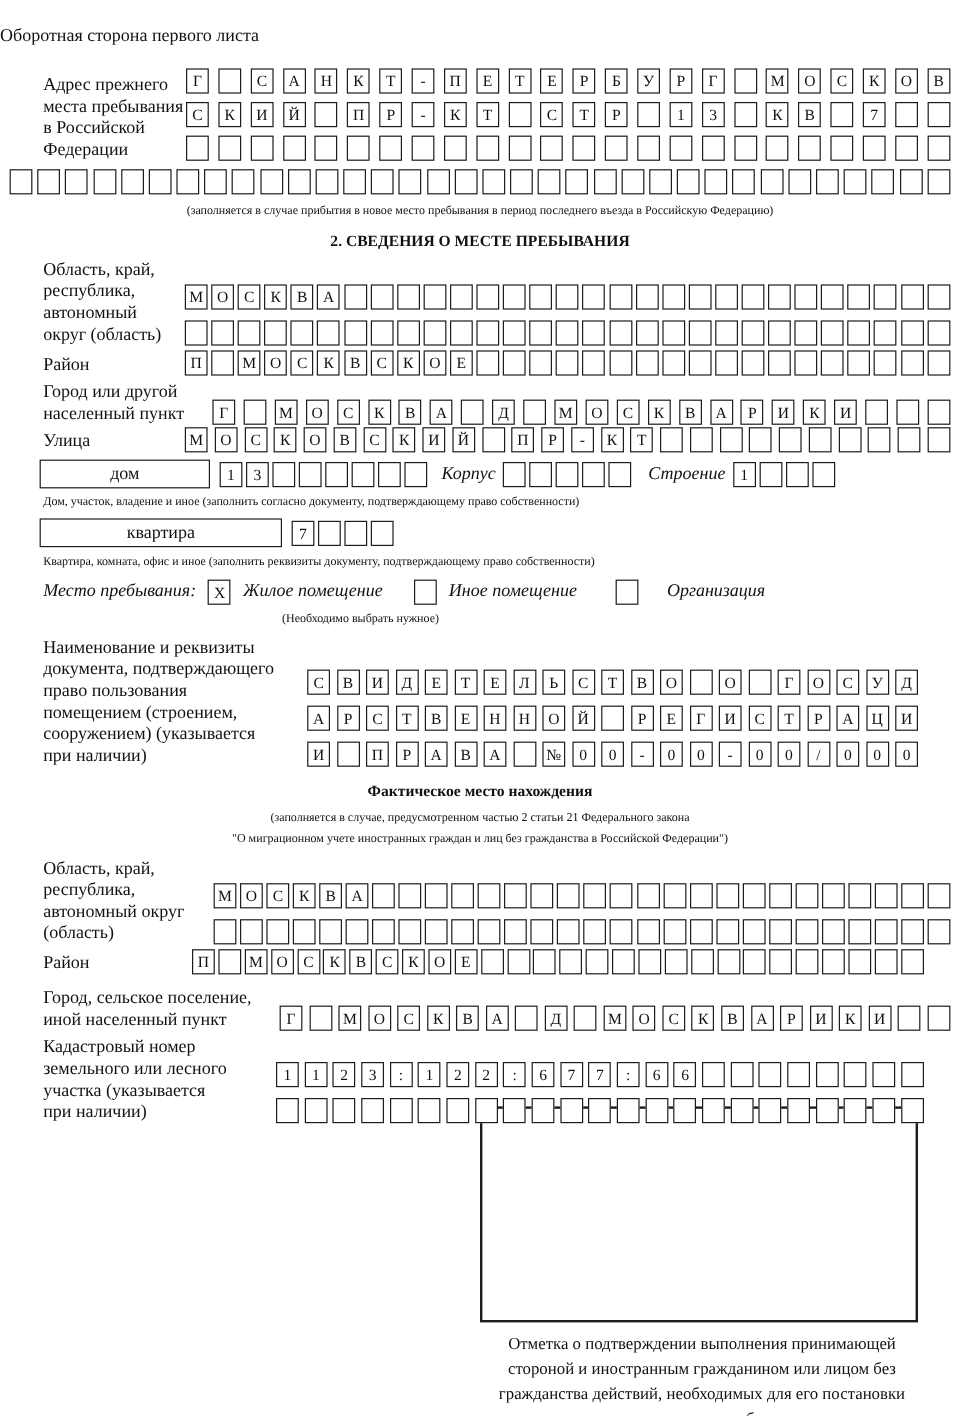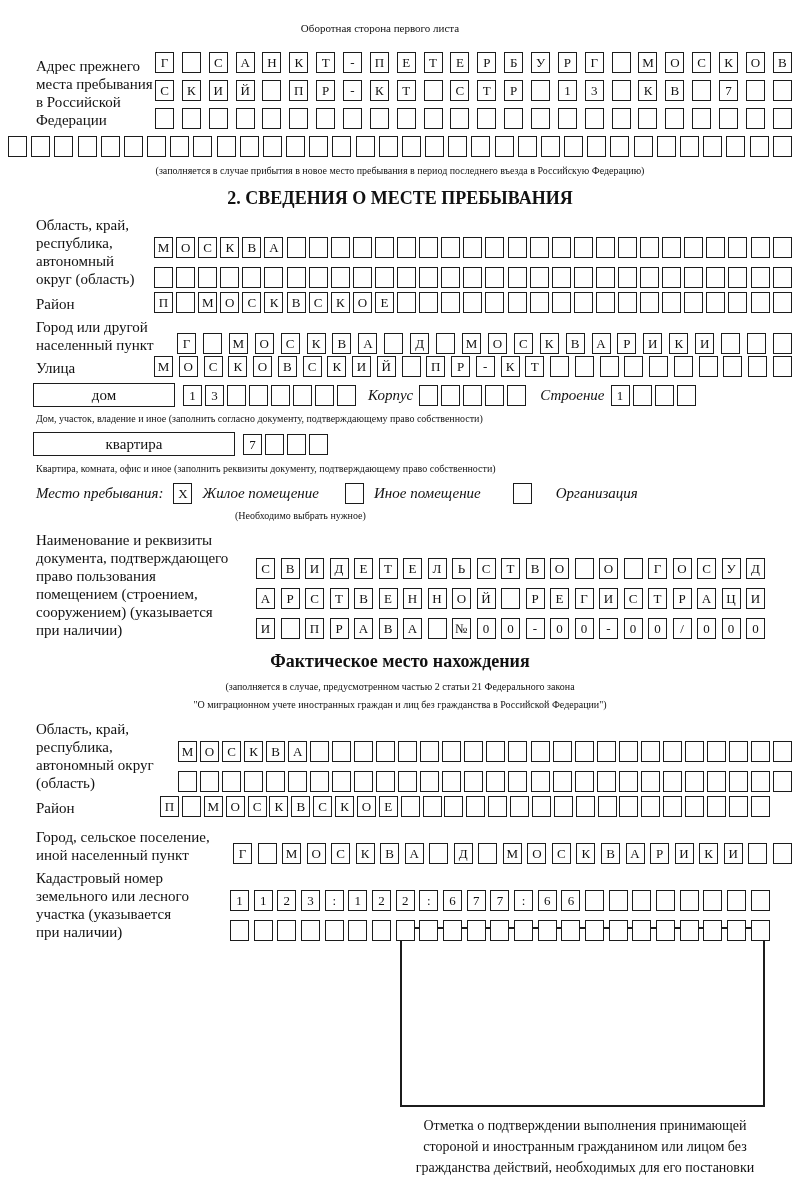--- a/index.html
+++ b/index.html
@@ -1,38 +1,38 @@
 <!DOCTYPE html>
 <html><head>
 <meta charset="utf-8">
 <style>
   html,body{margin:0;padding:0;}
   body{
     width:800px;height:1180px;overflow:hidden;background:#ffffff;
     font-family:"Liberation Serif","DejaVu Serif",serif;
     color:#111;font-size:15px;
   }
-  .page-title{padding:22px 40px 0 0;text-align:center;font-size:11px;}
+  .page-title{padding:22px 40px 0 0;text-align:left;font-size:15px;}
   .frow{display:flex;align-items:flex-end;padding:0 8px 0 36px;}
   .lbl{line-height:18px;white-space:pre-line;flex:none;}
   .cellcol{flex:1;display:flex;flex-direction:column;gap:7px;min-width:0;}
   .cells{flex:1;display:flex;justify-content:space-between;min-width:0;}
   .cells.packed{flex:none;gap:3px;justify-content:flex-start;}
   .cell{
     flex:none;box-sizing:border-box;width:19px;height:21px;
     border:1.5px solid #1c1c1c;display:flex;align-items:center;justify-content:center;
     font-size:13px;line-height:1;background:#fff;
   }
   .widebox{
     box-sizing:border-box;height:24px;border:1.5px solid #1c1c1c;
     display:flex;align-items:center;justify-content:center;font-size:15px;flex:none;
   }
   .note{font-size:10px;line-height:18px;font-family:Liberation Serif, serif;}
   .note.center{text-align:center;white-space:pre-line;}
-  .heading{text-align:center;font-weight:bold;font-size:18px;}
+  .heading{text-align:center;font-weight:bold;font-size:13px;}
   .inline-lbl{line-height:21px;flex:none;font-style:italic;}
   .stamp-box{box-sizing:border-box;width:365px;height:180px;border:2px solid #1c1c1c;margin:-14px 0 0 400px;}
   .stamp-caption{width:400px;margin:8px 0 0 385px;text-align:center;font-size:14px;line-height:21px;white-space:pre-line;}
 </style>
 </head>
 <body>
 
 <div class="page-title">Оборотная сторона первого листа</div>
 
 <div class="frow" style="margin-top:18px;">

